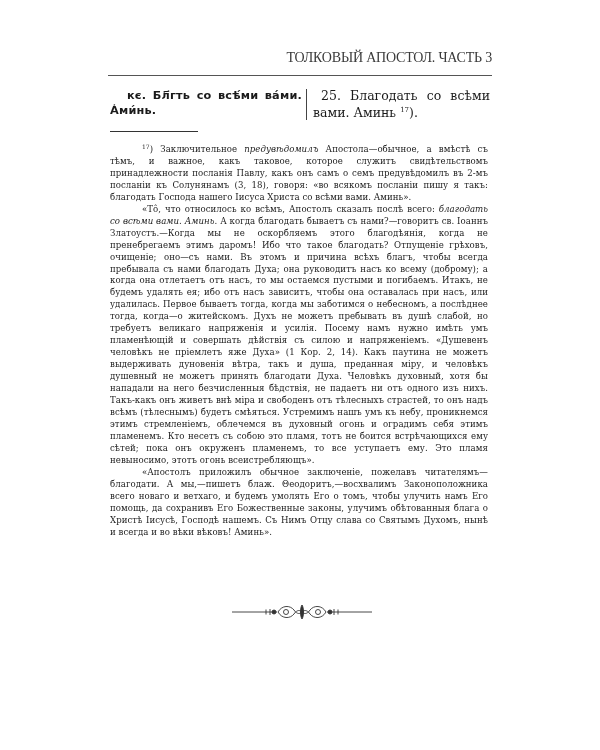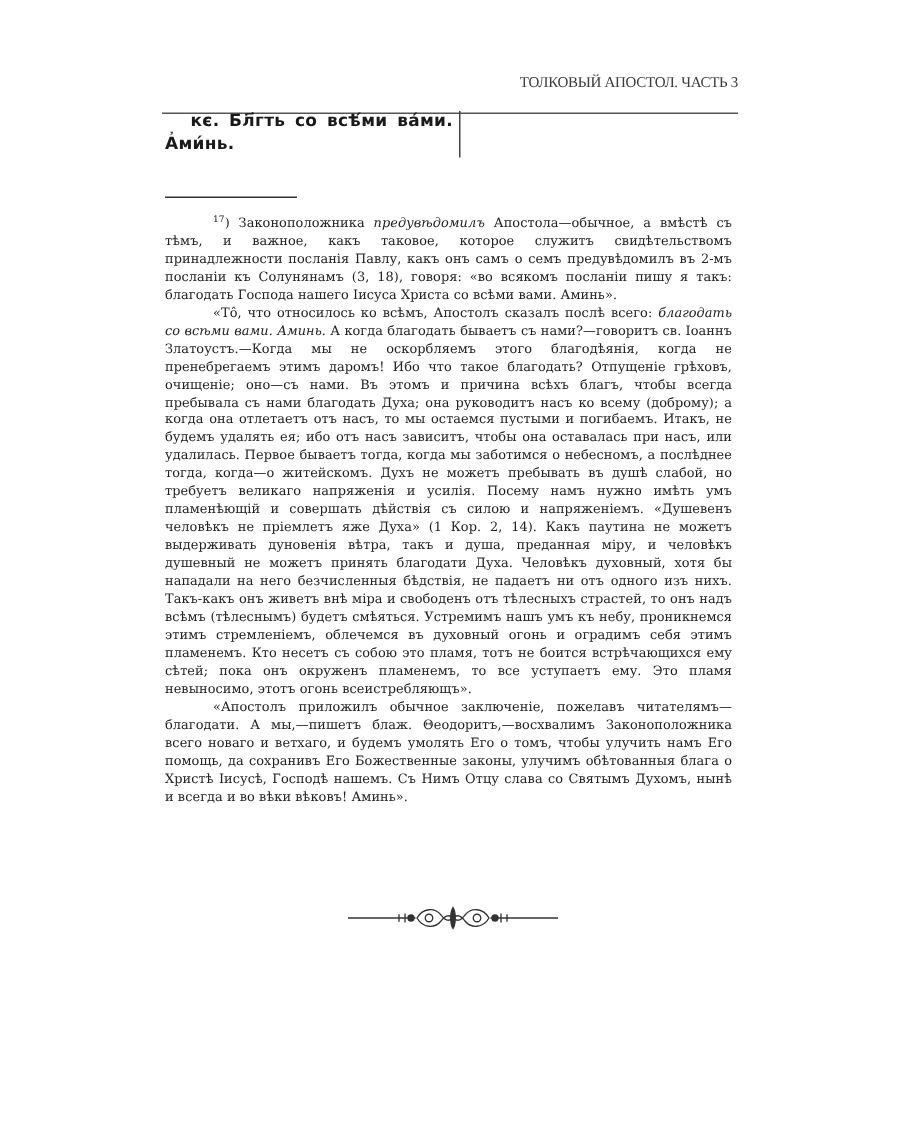--- a/index.html
+++ b/index.html
@@ -4,28 +4,28 @@
 <style>
   html, body { margin: 0; padding: 0; }
   body {
     width: 600px; height: 750px; background: #ffffff; position: relative;
     overflow: hidden; color: #1e1e1e;
     font-family: "DejaVu Serif", serif;
   }
   .running-head {
     position: absolute; left: 108px; width: 384px; top: 50px;
     text-align: right; font-family: "Liberation Serif", serif;
-    font-size: 10px; letter-spacing: -0.2px; color: #3a3a3a;
+    font-size: 14px; letter-spacing: -0.2px; color: #3a3a3a;
   }
   .head-rule {
     position: absolute; left: 108px; width: 384px; top: 75px; height: 0;
     border-top: 1.5px solid #555;
   }
   .parallel {
-    position: absolute; top: 73px; left: 110px; width: 380px; height: 34px;
+    position: absolute; top: 88px; left: 110px; width: 380px; height: 34px;
   }
   .col-slav {
     position: absolute; left: 0; top: 0; width: 192px;
     font-family: "DejaVu Sans", sans-serif; font-weight: bold;
     font-size: 11.3px; line-height: 15px; color: #1a1a1a;
     text-align: justify; text-align-last: left; letter-spacing: 0.2px;
   }
   .col-slav .indent { padding-left: 17px; }
   .col-div {
     position: absolute; left: 196px; top: 1px; width: 0; height: 31px;
@@ -56,26 +56,27 @@
 </style>
 </head>
 <body>
 
 <div class="running-head">ТОЛКОВЫЙ АПОСТОЛ. ЧАСТЬ 3</div>
 <div class="head-rule"></div>
 
 <div class="parallel">
   <div class="col-slav"><span class="indent">кє.</span> <span>Бл҃гть со всѣ́ми ва́ми. А҆ми́нь.</span></div>
   <div class="col-div"></div>
+  <div class="col-rus"><span class="num">25.</span> <span>Благодать со всѣми вами. Аминь</span> <sup>17</sup><span>).</span></div>
 </div>
 
 <div class="fn-rule"></div>
 
 <div class="notes">
-  <p><sup>17</sup><span>) Законоположника </span><em>предувѣдомилъ</em><span> Апостола—обычное, а вмѣстѣ съ тѣмъ, и важное, какъ таковое, которое служитъ свидѣтельствомъ принадлежности посланія Павлу, какъ онъ самъ о семъ предувѣдомилъ въ 2-мъ посланіи къ Солунянамъ (3, 18), говоря: «во всякомъ посланіи пишу я такъ: благодать Господа нашего Іисуса Христа со всѣми вами. Аминь».</span></p>
+  <p><sup>17</sup><span>) Заключительное </span><em>предувѣдомилъ</em><span> Апостола—обычное, а вмѣстѣ съ тѣмъ, и важное, какъ таковое, которое служитъ свидѣтельствомъ принадлежности посланія Павлу, какъ онъ самъ о семъ предувѣдомилъ въ 2-мъ посланіи къ Солунянамъ (3, 18), говоря: «во всякомъ посланіи пишу я такъ: благодать Господа нашего Іисуса Христа со всѣми вами. Аминь».</span></p>
   <p><span>«Тô, что относилось ко всѣмъ, Апостолъ сказалъ послѣ всего: </span><em>благодать со всѣми вами. Аминь.</em><span> А когда благодать бываетъ съ нами?—говоритъ св. Іоаннъ Златоустъ.—Когда мы не оскорбляемъ этого благодѣянія, когда не пренебрегаемъ этимъ даромъ! Ибо что такое благодать? Отпущеніе грѣховъ, очищеніе; оно—съ нами. Въ этомъ и причина всѣхъ благъ, чтобы всегда пребывала съ нами благодать Духа; она руководитъ насъ ко всему (доброму); а когда она отлетаетъ отъ насъ, то мы остаемся пустыми и погибаемъ. Итакъ, не будемъ удалять ея; ибо отъ насъ зависитъ, чтобы она оставалась при насъ, или удалилась. Первое бываетъ тогда, когда мы заботимся о небесномъ, а послѣднее тогда, когда—о житейскомъ. Духъ не можетъ пребывать въ душѣ слабой, но требуетъ великаго напряженія и усилія. Посему намъ нужно имѣть умъ пламенѣющій и совершать дѣйствія съ силою и напряженіемъ. «Душевенъ человѣкъ не пріемлетъ яже Духа» (1 Кор. 2, 14). Какъ паутина не можетъ выдерживать дуновенія вѣтра, такъ и душа, преданная міру, и человѣкъ душевный не можетъ принять благодати Духа. Человѣкъ духовный, хотя бы нападали на него безчисленныя бѣдствія, не падаетъ ни отъ одного изъ нихъ. Такъ-какъ онъ живетъ внѣ міра и свободенъ отъ тѣлесныхъ страстей, то онъ надъ всѣмъ (тѣлеснымъ) будетъ смѣяться. Устремимъ нашъ умъ къ небу, проникнемся этимъ стремленіемъ, облечемся въ духовный огонь и оградимъ себя этимъ пламенемъ. Кто несетъ съ собою это пламя, тотъ не боится встрѣчающихся ему сѣтей; пока онъ окруженъ пламенемъ, то все уступаетъ ему. Это пламя невыносимо, этотъ огонь всеистребляющъ».</span></p>
   <p>«Апостолъ приложилъ обычное заключеніе, пожелавъ читателямъ—благодати. А мы,—пишетъ блаж. Θеодоритъ,—восхвалимъ Законоположника всего новаго и ветхаго, и будемъ умолять Его о томъ, чтобы улучить намъ Его помощь, да сохранивъ Его Божественные законы, улучимъ обѣтованныя блага о Христѣ Іисусѣ, Господѣ нашемъ. Съ Нимъ Отцу слава со Святымъ Духомъ, нынѣ и всегда и во вѣки вѣковъ! Аминь».</p>
 </div>
 
 <svg class="ornament" viewBox="0 0 140 20" xmlns="http://www.w3.org/2000/svg">
   <g stroke="#333" fill="none" stroke-width="0.9">
     <line x1="0" y1="10" x2="45" y2="10"></line>
     <line x1="95" y1="10" x2="140" y2="10"></line>
     <line x1="34" y1="7.5" x2="34" y2="12.5"></line>
     <line x1="38" y1="7" x2="38" y2="13"></line>

